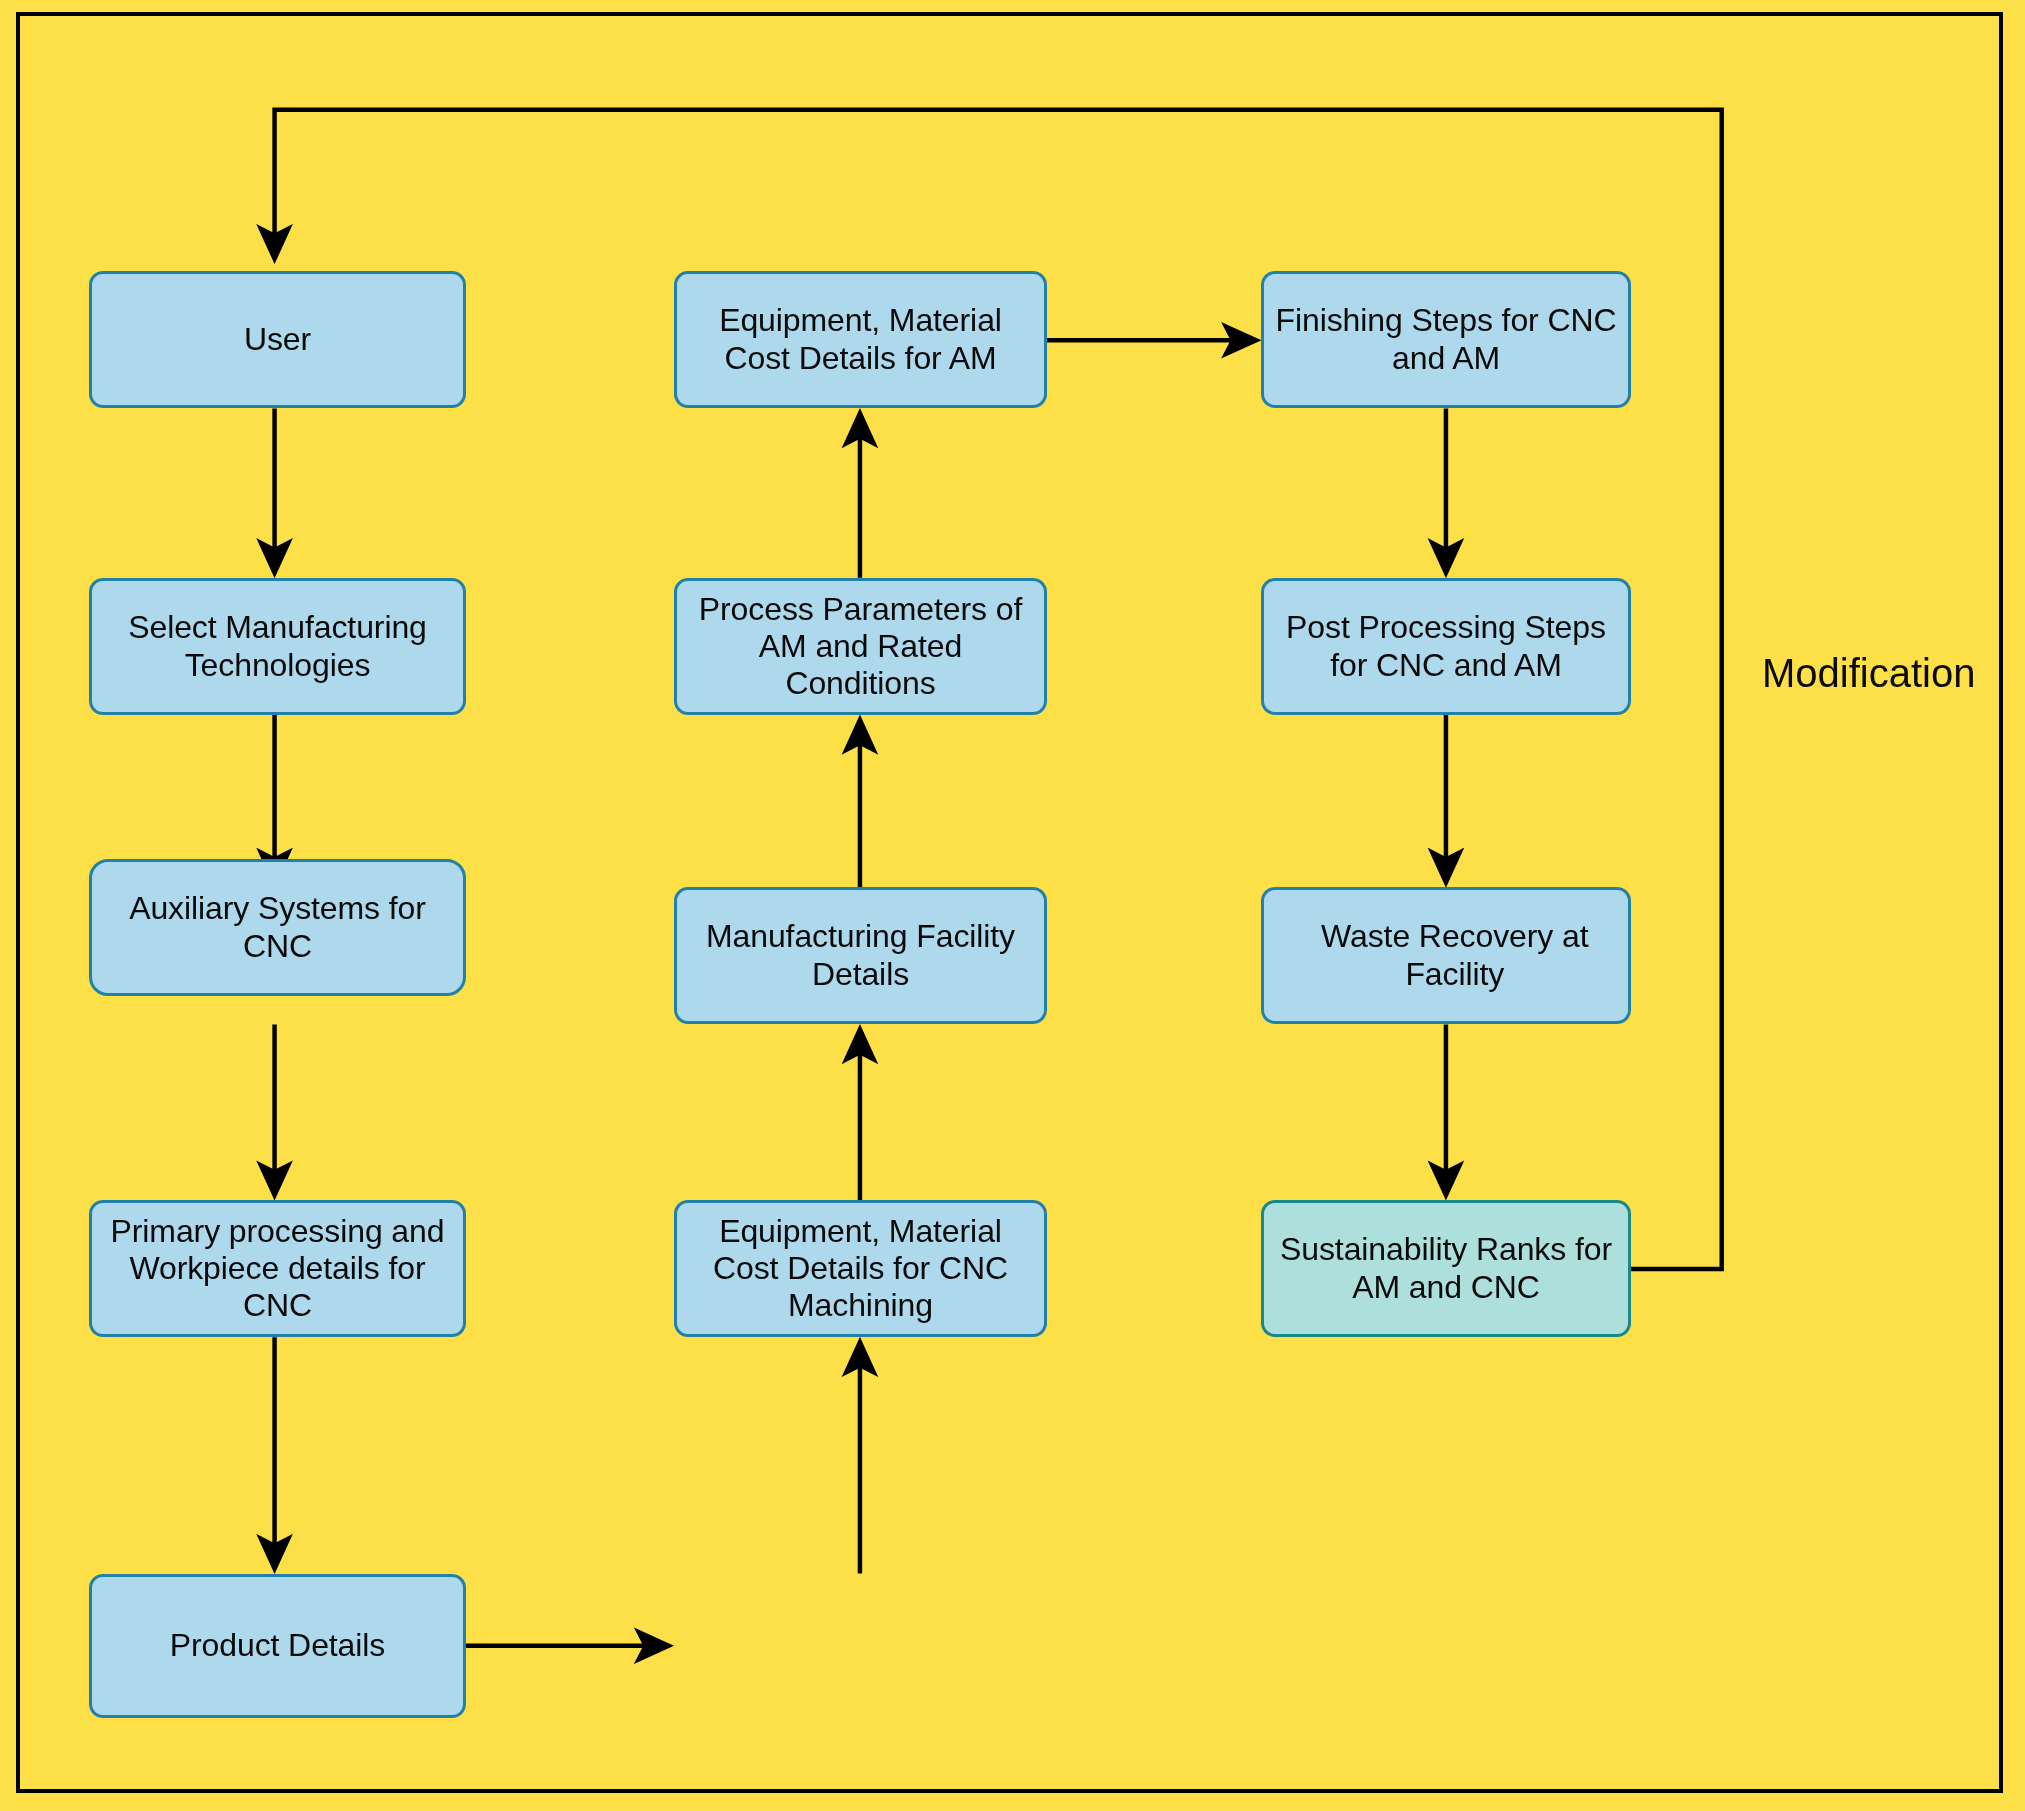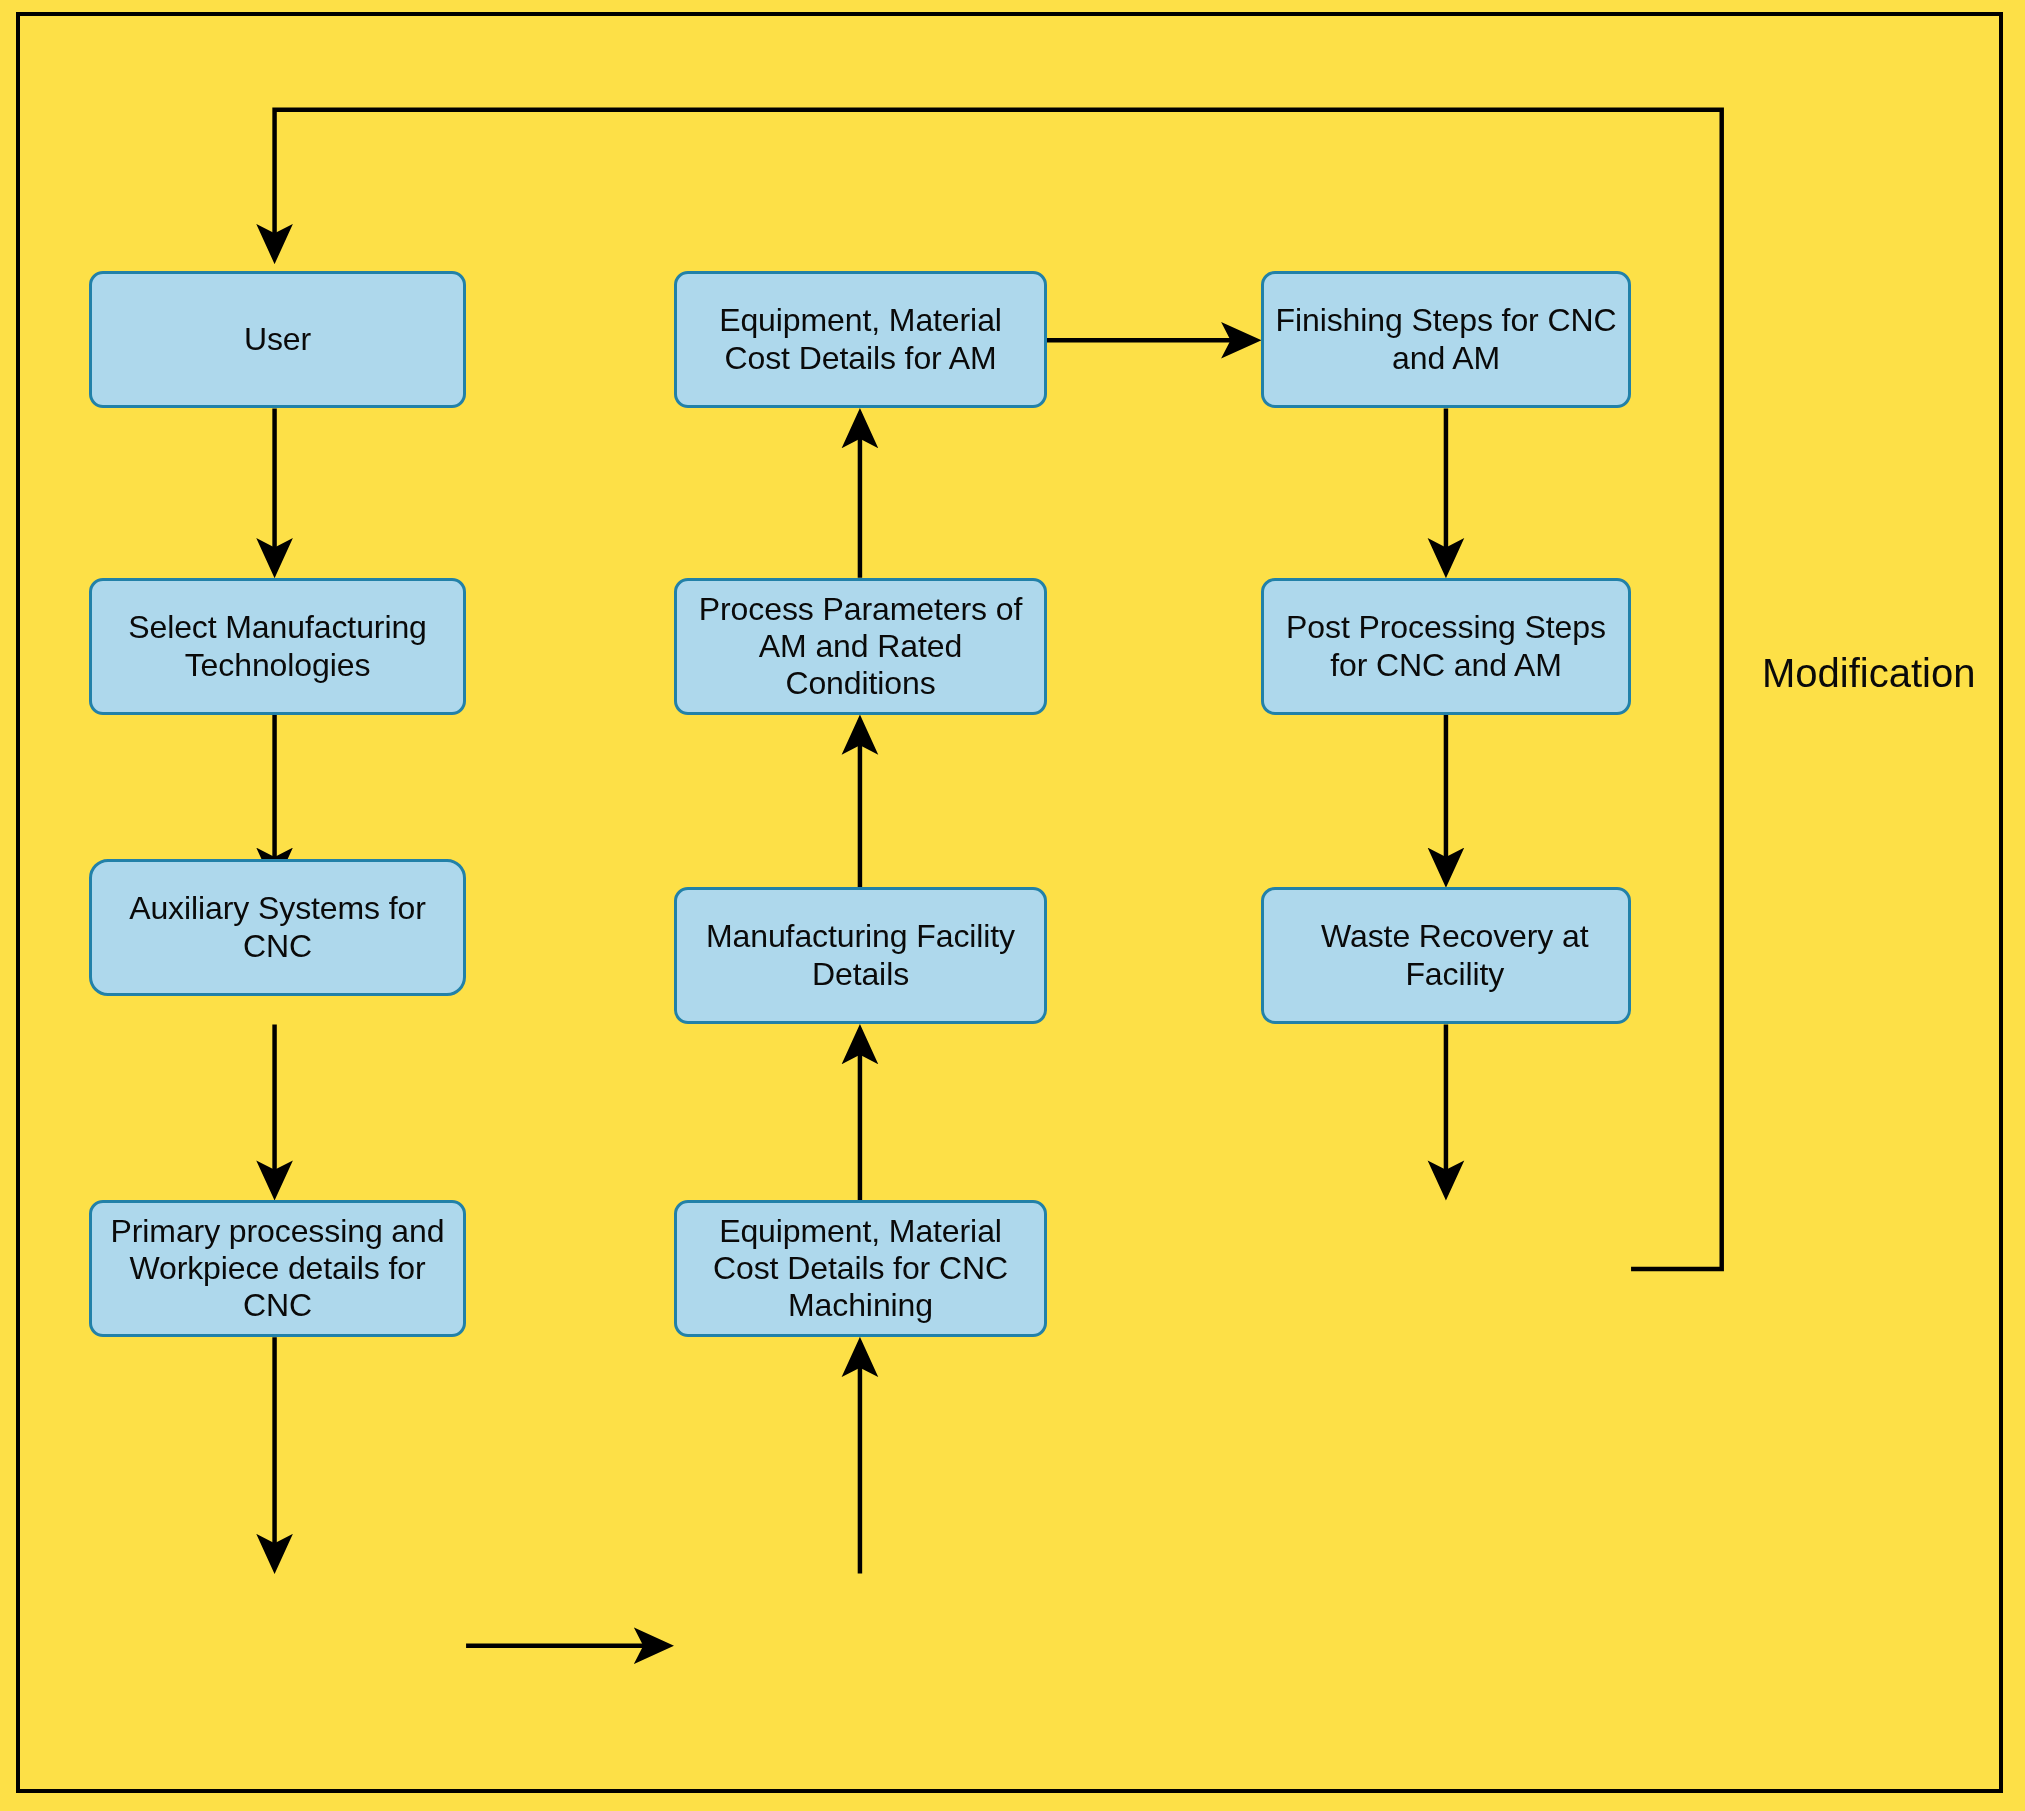--- a/index.html
+++ b/index.html
@@ -85,20 +85,23 @@
     <span class="lbl">Auxiliary Systems for
 CNC</span>
   </div>
 
   <div class="node" style="left:89px;top:1200px;width:377px;height:137px;">
     <span class="lbl">Primary processing and
 Workpiece details for
 CNC</span>
   </div>
 
+  <div class="node" style="left:89px;top:1574px;width:377px;height:144px;">
+    <span class="lbl">Product Details</span>
+  </div>
 
   <div class="node" style="left:674px;top:271px;width:373px;height:137px;">
     <span class="lbl">Equipment, Material
 Cost Details for AM</span>
   </div>
 
   <div class="node" style="left:674px;top:578px;width:373px;height:137px;">
     <span class="lbl">Process Parameters of
 AM and Rated
 Conditions</span>
@@ -124,17 +127,21 @@
   <div class="node" style="left:1261px;top:578px;width:370px;height:137px;">
     <span class="lbl">Post Processing Steps
 for  CNC and AM</span>
   </div>
 
   <div class="node" style="left:1261px;top:887px;width:370px;height:137px;padding-left:24px;">
     <span class="lbl">Waste Recovery at
 Facility</span>
   </div>
 
+  <div class="node accent" style="left:1261px;top:1200px;width:370px;height:137px;">
+    <span class="lbl">Sustainability Ranks for
+AM and CNC</span>
+  </div>
 
   <div class="edge-label" style="left:1762px;top:651px;">Modification</div>
 
 </div>
 
 
 </body></html>

